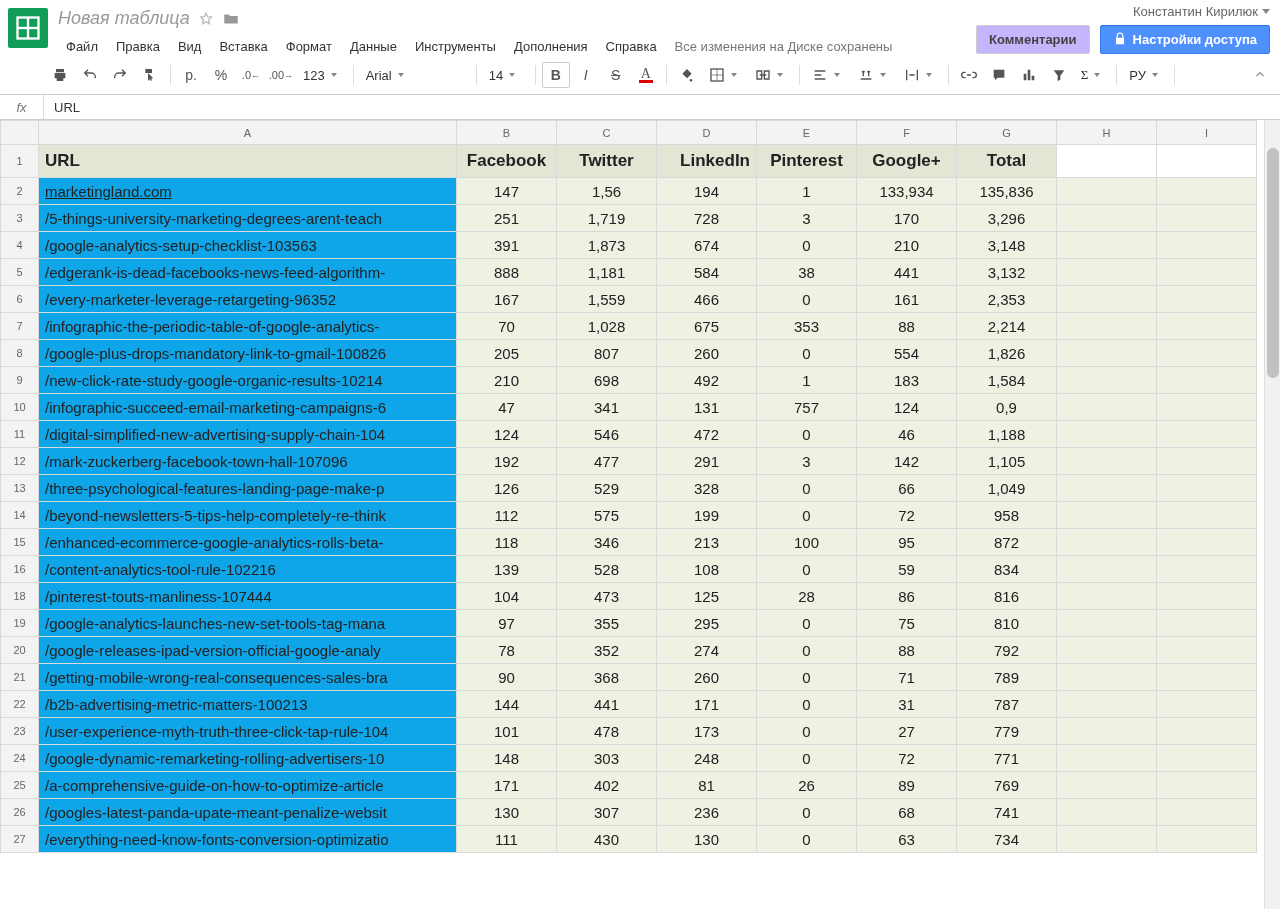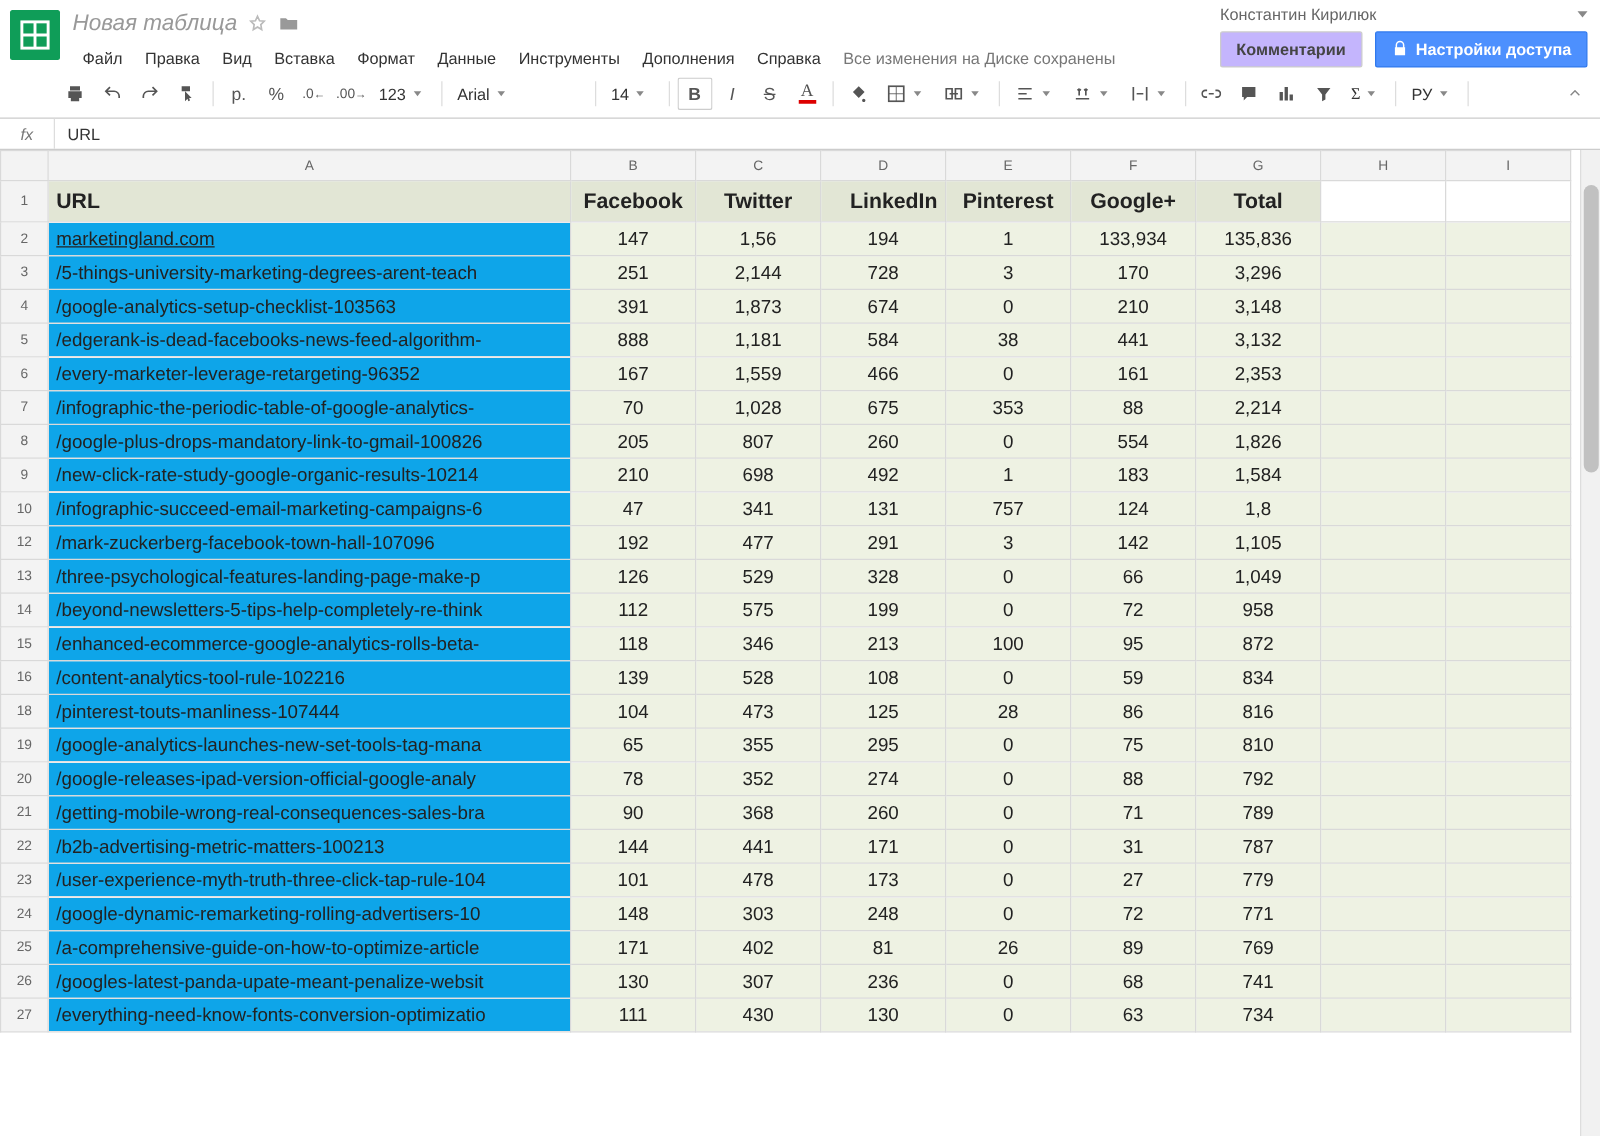--- a/index.html
+++ b/index.html
@@ -10,21 +10,21 @@
 #titlebar { display:flex; align-items:flex-start; padding:8px 8px 0 8px; position:relative; }
 #logo { width:40px; height:40px; background:#0f9d58; display:flex; align-items:center; justify-content:center; margin-right:10px; border-radius:2px; }
 #logo svg { width:28px; height:28px; }
 #title-area { flex:1; }
 #doc-title-row { display:flex; align-items:center; gap:8px; font-size:18px; color:#999; font-style:italic; }
 #doc-title-row .icon { color:#bbb; }
 #menubar { display:flex; gap:2px; padding-top:6px; font-size:13px; color:#333; }
 #menubar span { padding:4px 8px; cursor:pointer; border-radius:2px; }
 #status-text { color:#777; padding:4px 8px; font-size:13px; }
 #user-area { position:absolute; right:10px; top:4px; text-align:right; }
-#user-name { color:#666; font-size:13px; display:flex; align-items:center; justify-content:space-between; gap:4px; }
+#user-name { color:#666; font-size:13px; display:flex; align-items:center; justify-content:flex-end; gap:4px; }
 #share-row { display:flex; gap:10px; margin-top:6px; align-items:center; }
 .btn { padding:6px 12px; border-radius:2px; font-size:13px; cursor:pointer; font-weight:bold; }
 .btn-grey { background:#c4b5fd; border:1px solid #ccc; color:#444; }
 .btn-blue { background:#4d90fe; border:1px solid #3079ed; color:#fff; display:flex; align-items:flex-start; gap:6px; }
 
 
 #toolbar { display:flex; align-items:center; padding:4px 6px 6px 46px; gap:2px; }
 .tb-btn { width:28px; height:26px; display:flex; align-items:center; justify-content:center; color:#555; cursor:pointer; border-radius:2px; font-size:14px; }
 .tb-sep { width:1px; height:20px; background:#ddd; margin:0 4px; }
 .tb-dd { display:flex; align-items:center; padding:0 10px 0 6px; height:26px; cursor:pointer; position:relative; font-size:13px; color:#333; }
@@ -273,21 +273,21 @@
           <td>1</td>
           <td>133,934</td>
           <td>135,836</td>
           <td></td>
           <td></td>
         </tr>
         <tr class="cell-data-row">
           <td class="rowhdr">3</td>
           <td class="url-cell">/5-things-university-marketing-degrees-arent-teach</td>
           <td>251</td>
-          <td>2,144</td>
+          <td>1,719</td>
           <td>728</td>
           <td>3</td>
           <td>170</td>
           <td>3,296</td>
           <td></td>
           <td></td>
         </tr>
         <tr class="cell-data-row">
           <td class="rowhdr">4</td>
           <td class="url-cell">/google-analytics-setup-checklist-103563</td>
@@ -361,21 +361,33 @@
           <td></td>
         </tr>
         <tr class="cell-data-row">
           <td class="rowhdr">10</td>
           <td class="url-cell">/infographic-succeed-email-marketing-campaigns-6</td>
           <td>47</td>
           <td>341</td>
           <td>131</td>
           <td>757</td>
           <td>124</td>
-          <td>1,8</td>
+          <td>0,9</td>
+          <td></td>
+          <td></td>
+        </tr>
+        <tr class="cell-data-row">
+          <td class="rowhdr">11</td>
+          <td class="url-cell">/digital-simplified-new-advertising-supply-chain-104</td>
+          <td>124</td>
+          <td>546</td>
+          <td>472</td>
+          <td>0</td>
+          <td>46</td>
+          <td>1,188</td>
           <td></td>
           <td></td>
         </tr>
         <tr class="cell-data-row">
           <td class="rowhdr">12</td>
           <td class="url-cell">/mark-zuckerberg-facebook-town-hall-107096</td>
           <td>192</td>
           <td>477</td>
           <td>291</td>
           <td>3</td>
@@ -440,21 +452,21 @@
           <td>125</td>
           <td>28</td>
           <td>86</td>
           <td>816</td>
           <td></td>
           <td></td>
         </tr>
         <tr class="cell-data-row">
           <td class="rowhdr">19</td>
           <td class="url-cell">/google-analytics-launches-new-set-tools-tag-mana</td>
-          <td>65</td>
+          <td>97</td>
           <td>355</td>
           <td>295</td>
           <td>0</td>
           <td>75</td>
           <td>810</td>
           <td></td>
           <td></td>
         </tr>
         <tr class="cell-data-row">
           <td class="rowhdr">20</td>

